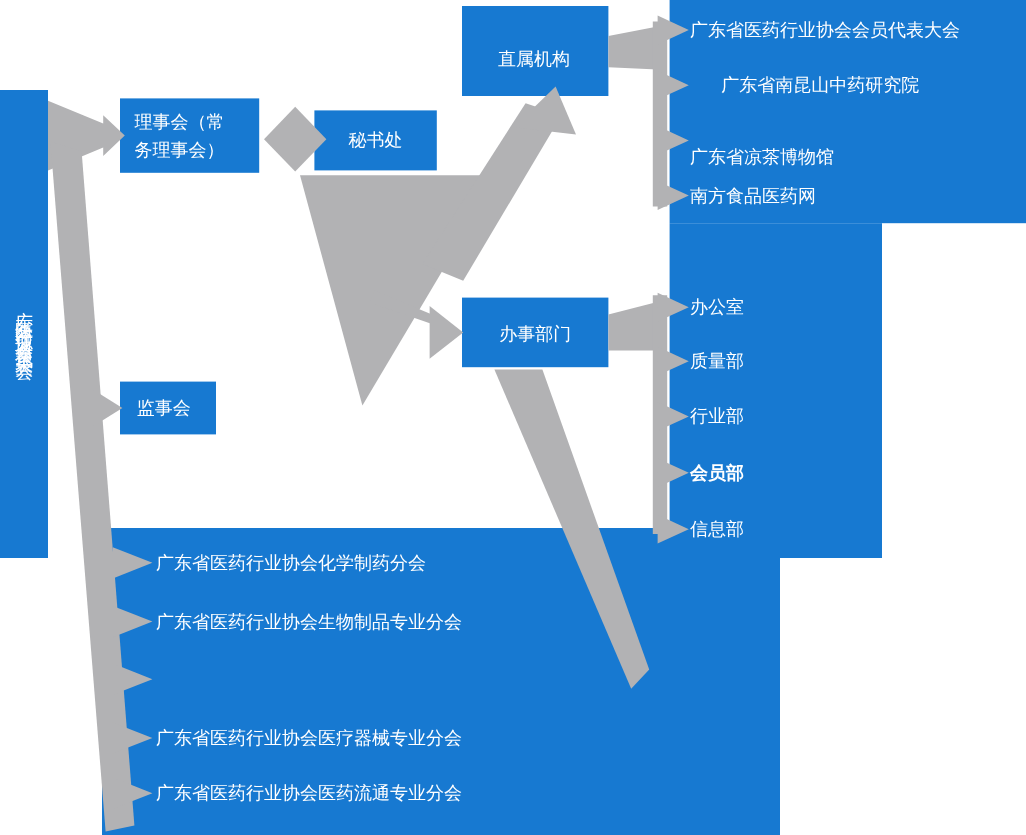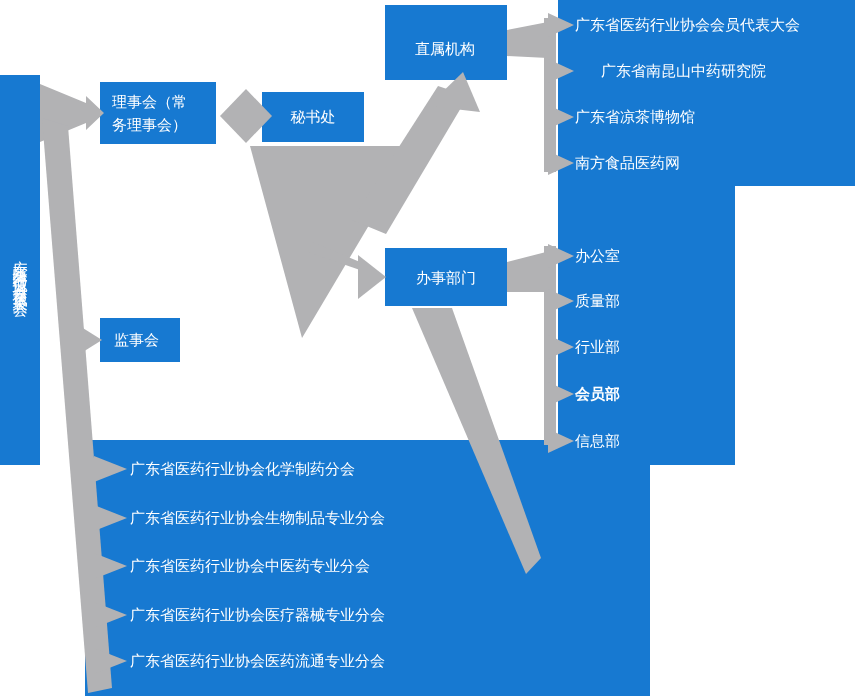--- a/index.html
+++ b/index.html
@@ -36,21 +36,21 @@
     display:flex;align-items:center;justify-content:center;
     writing-mode:vertical-rl;letter-spacing:3px;
   }
   .l-council{left:112px;top:91px;width:82px;white-space:normal;line-height:23px;}
   .l-secretariat{left:262px;top:92px;width:102px;height:50px;display:flex;align-items:center;justify-content:center;}
   .l-direct{left:415px;top:40px;text-align:right;}
   .l-admin{left:416px;top:269px;}
   .l-supervisory{left:114px;top:331px;}
   .l-ti-0{left:575px;top:16px;}
   .l-ti-1{left:601px;top:62px;}
-  .l-ti-2{left:575px;top:108px;}
+  .l-ti-2{left:575px;top:124px;font-family:Liberation Mono, monospace;}
   .l-ti-3{left:575px;top:154px;}
   .l-di-0{left:575px;top:247px;}
   .l-di-1{left:575px;top:292px;}
   .l-di-2{left:575px;top:338px;}
   .l-di-3{left:575px;top:385px;font-weight:bold;}
   .l-di-4{left:575px;top:432px;}
   .l-bi-0{left:130px;top:460px;}
   .l-bi-1{left:130px;top:509px;}
   .l-bi-2{left:130px;top:557px;}
   .l-bi-3{left:130px;top:606px;}
@@ -116,18 +116,17 @@
     <span class="label l-ti-3">南方食品医药网</span>
 
     <span class="label l-di-0">办公室</span>
     <span class="label l-di-1">质量部</span>
     <span class="label l-di-2">行业部</span>
     <span class="label l-di-3">会员部</span>
     <span class="label l-di-4">信息部</span>
 
     <span class="label l-bi-0">广东省医药行业协会化学制药分会</span>
     <span class="label l-bi-1">广东省医药行业协会生物制品专业分会</span>
-    <span class="label l-bi-2">广东省医药行业协会中医药专业分会</span>
     <span class="label l-bi-3">广东省医药行业协会医疗器械专业分会</span>
     <span class="label l-bi-4">广东省医药行业协会医药流通专业分会</span>
   </div>
 
 </div>
 
 </body></html>

